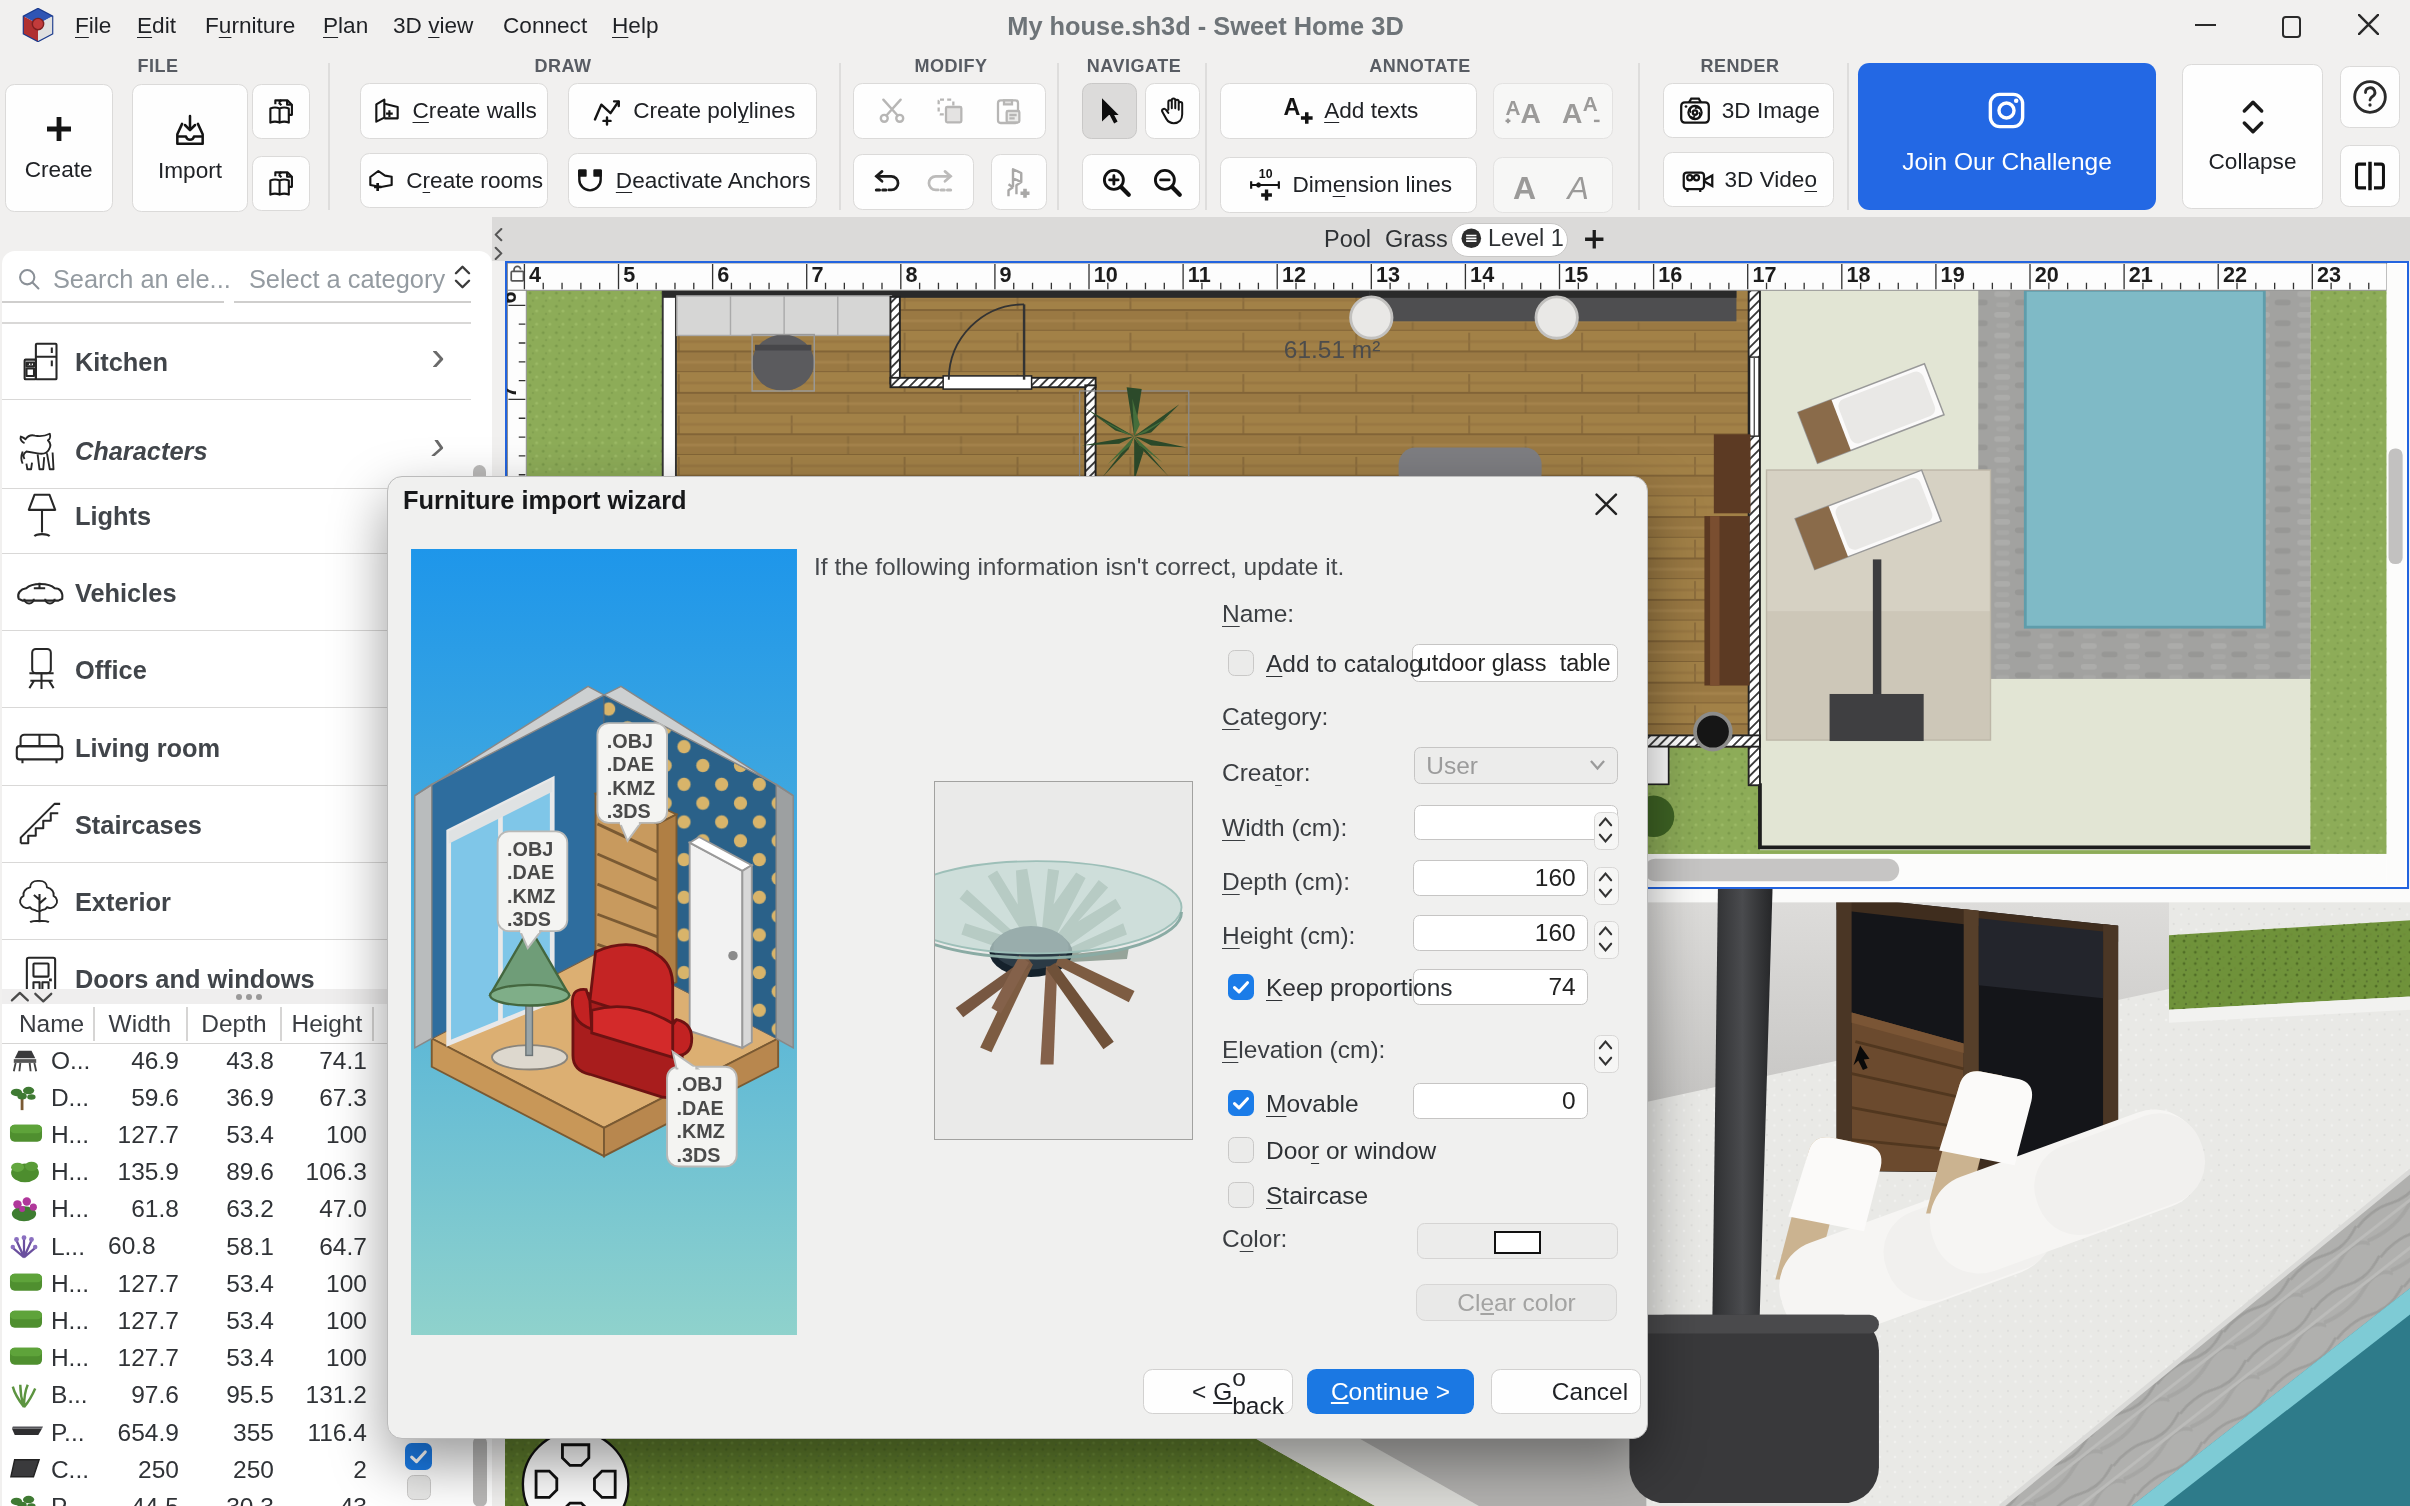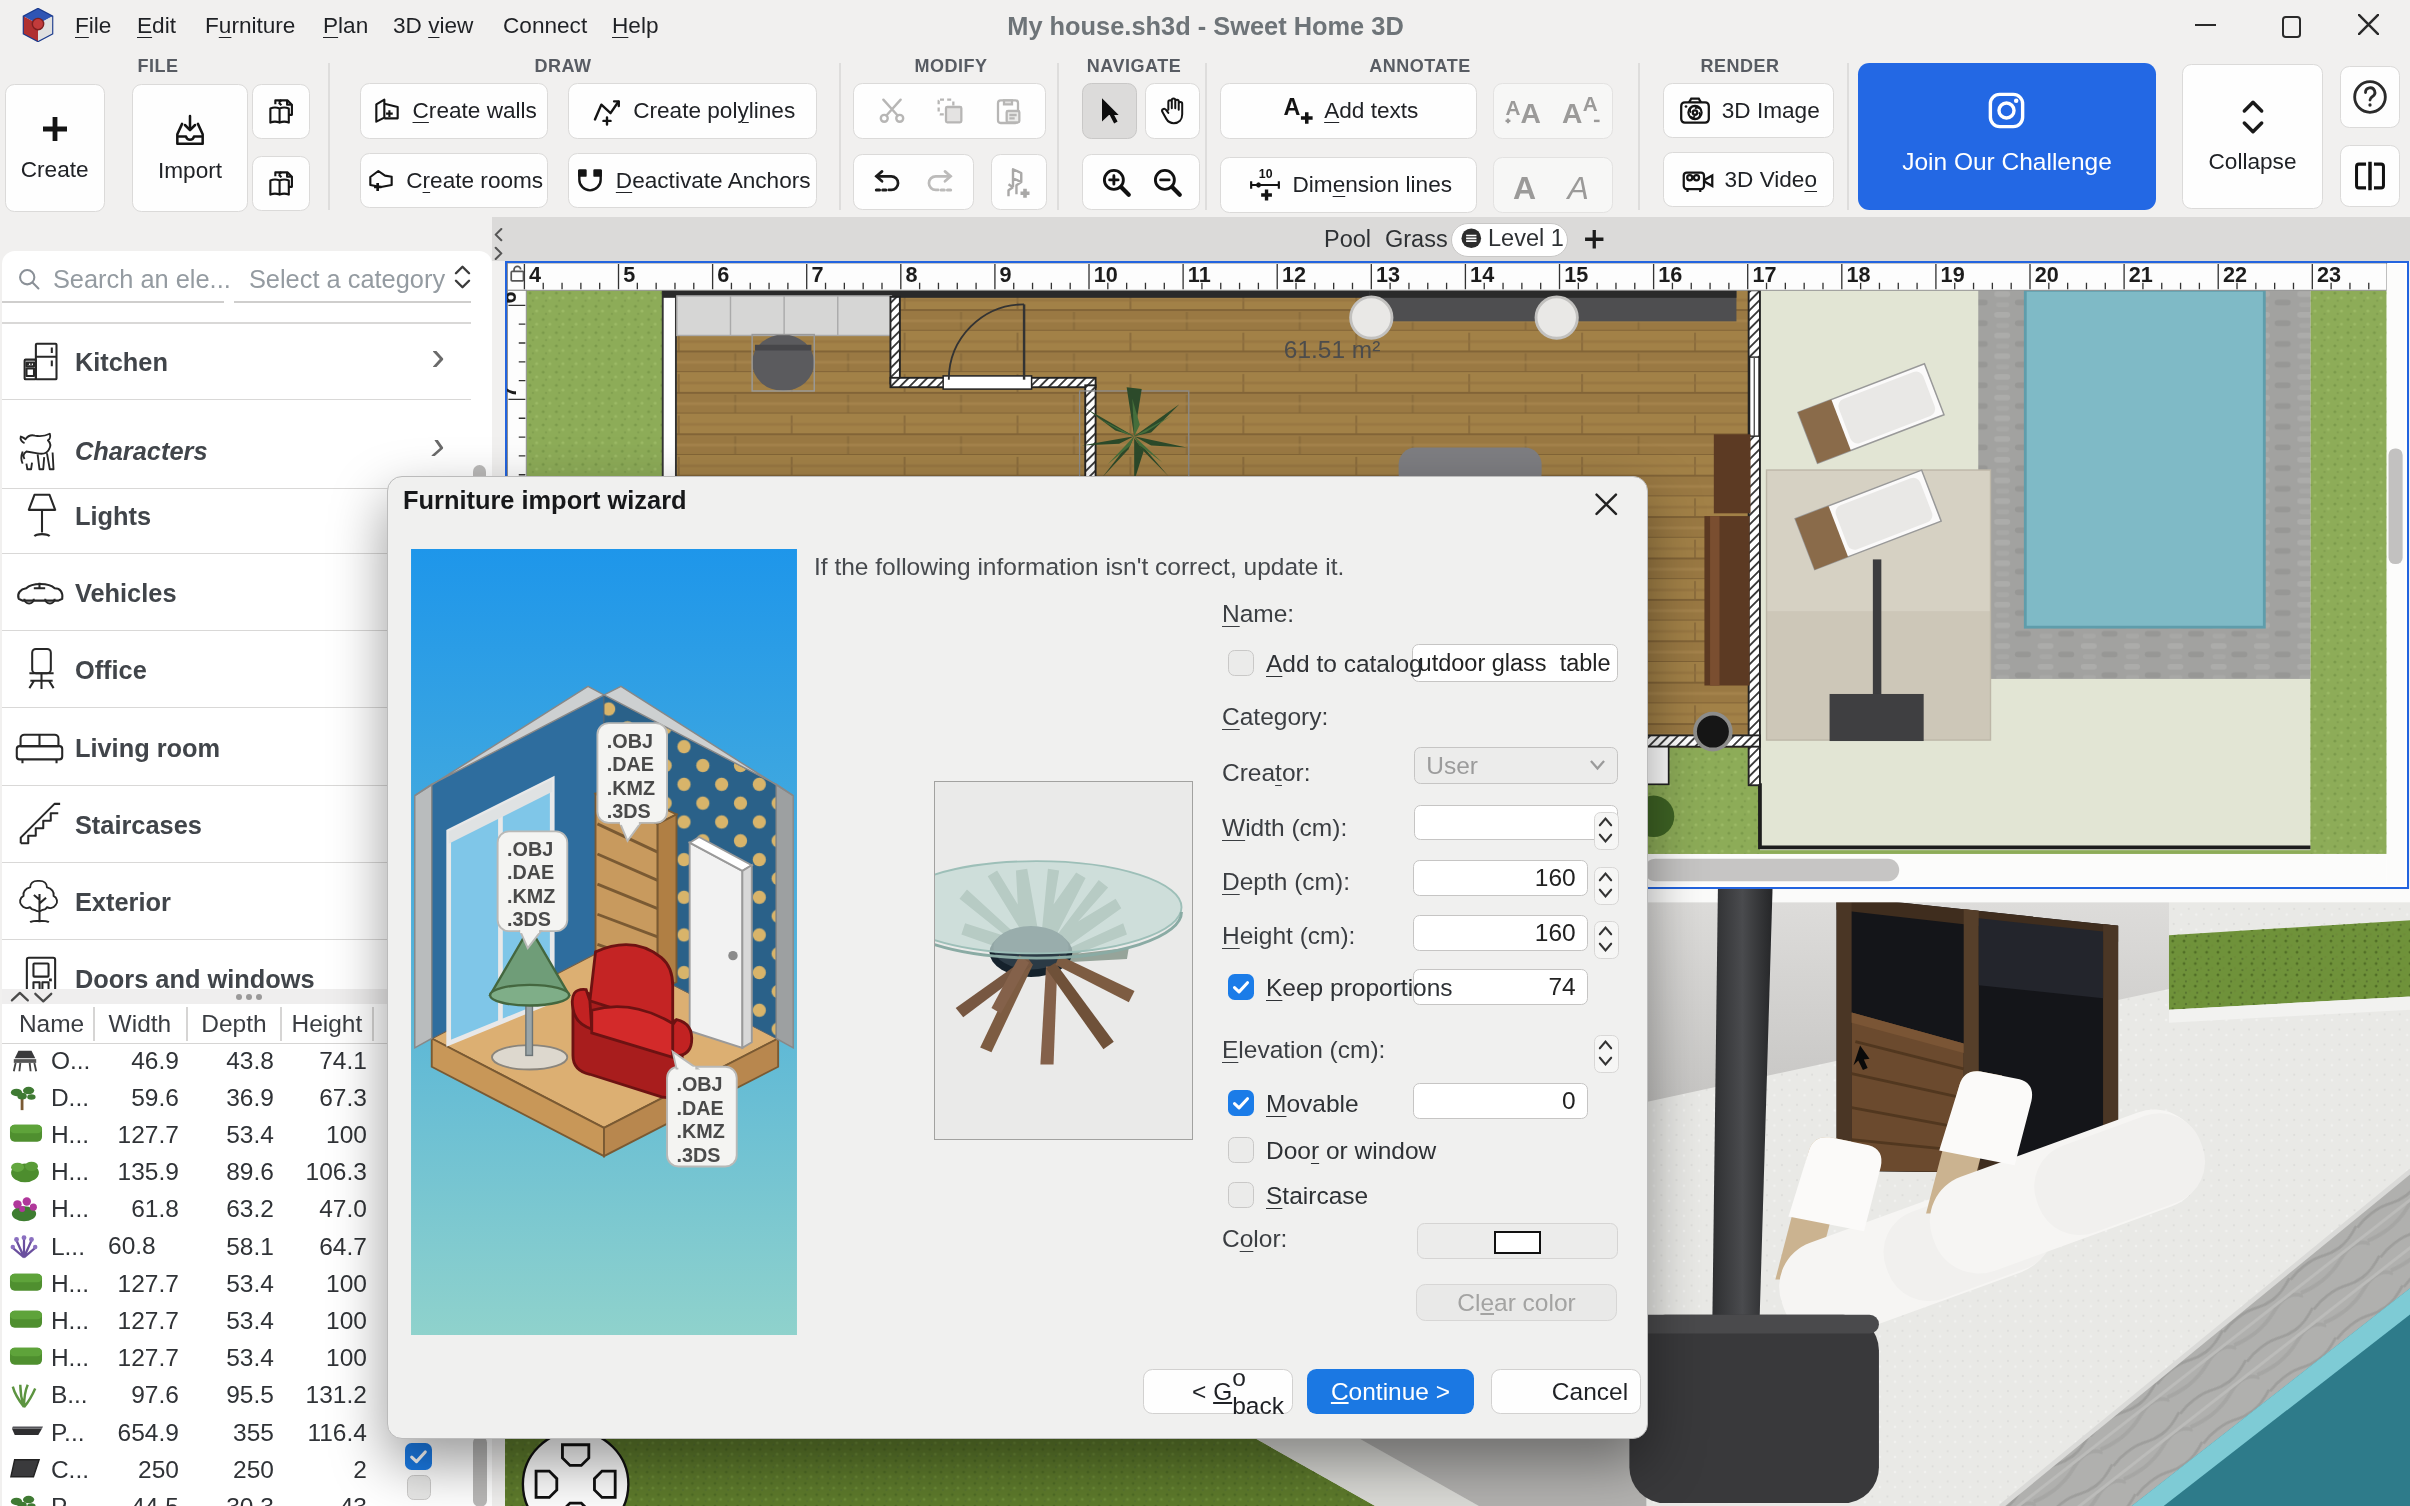--- a/index.html
+++ b/index.html
@@ -79,21 +79,21 @@
   <div class="abs seclabel" style="left:1040px;width:188px;text-align:center;">NAVIGATE</div>
   <div class="abs seclabel" style="left:1326px;width:188px;text-align:center;">ANNOTATE</div>
   <div class="abs seclabel" style="left:1646px;width:188px;text-align:center;">RENDER</div>
   <div class="abs sep" style="left:328px;"></div>
   <div class="abs sep" style="left:839px;"></div>
   <div class="abs sep" style="left:1057px;"></div>
   <div class="abs sep" style="left:1205px;"></div>
   <div class="abs sep" style="left:1638px;"></div>
   <div class="abs sep" style="left:1847px;"></div>
 
-  <div class="abs tbtn bigbtn" style="left:4.7px;top:32px;width:100px;height:128px;">
+  <div class="abs tbtn bigbtn" style="left:4.7px;top:32px;width:108px;height:128px;">
     <svg width="32" height="32" viewBox="0 0 24 24" style="margin-bottom:11.3px;">
         <path d="M10.2 3h3.6v7.2H21v3.6h-7.2V21h-3.6v-7.2H3v-3.6h7.2z" fill="#141414"></path>
       </svg>
     <div>Create</div>
   </div>
   <div class="abs tbtn bigbtn" style="left:132px;top:32px;width:116px;height:128px;">
     <svg width="38" height="38" viewBox="0 0 24 24" style="margin-bottom:7.5px;">
         <g fill="none" stroke="#141414" stroke-width="1.6" stroke-linecap="round" stroke-linejoin="round">
           <path d="M12 2.5v8.5M8.8 8.2 12 11.4 15.2 8.2"></path>
           <path d="M7 7.5 4 14v6h16v-6l-3-6.5"></path>

